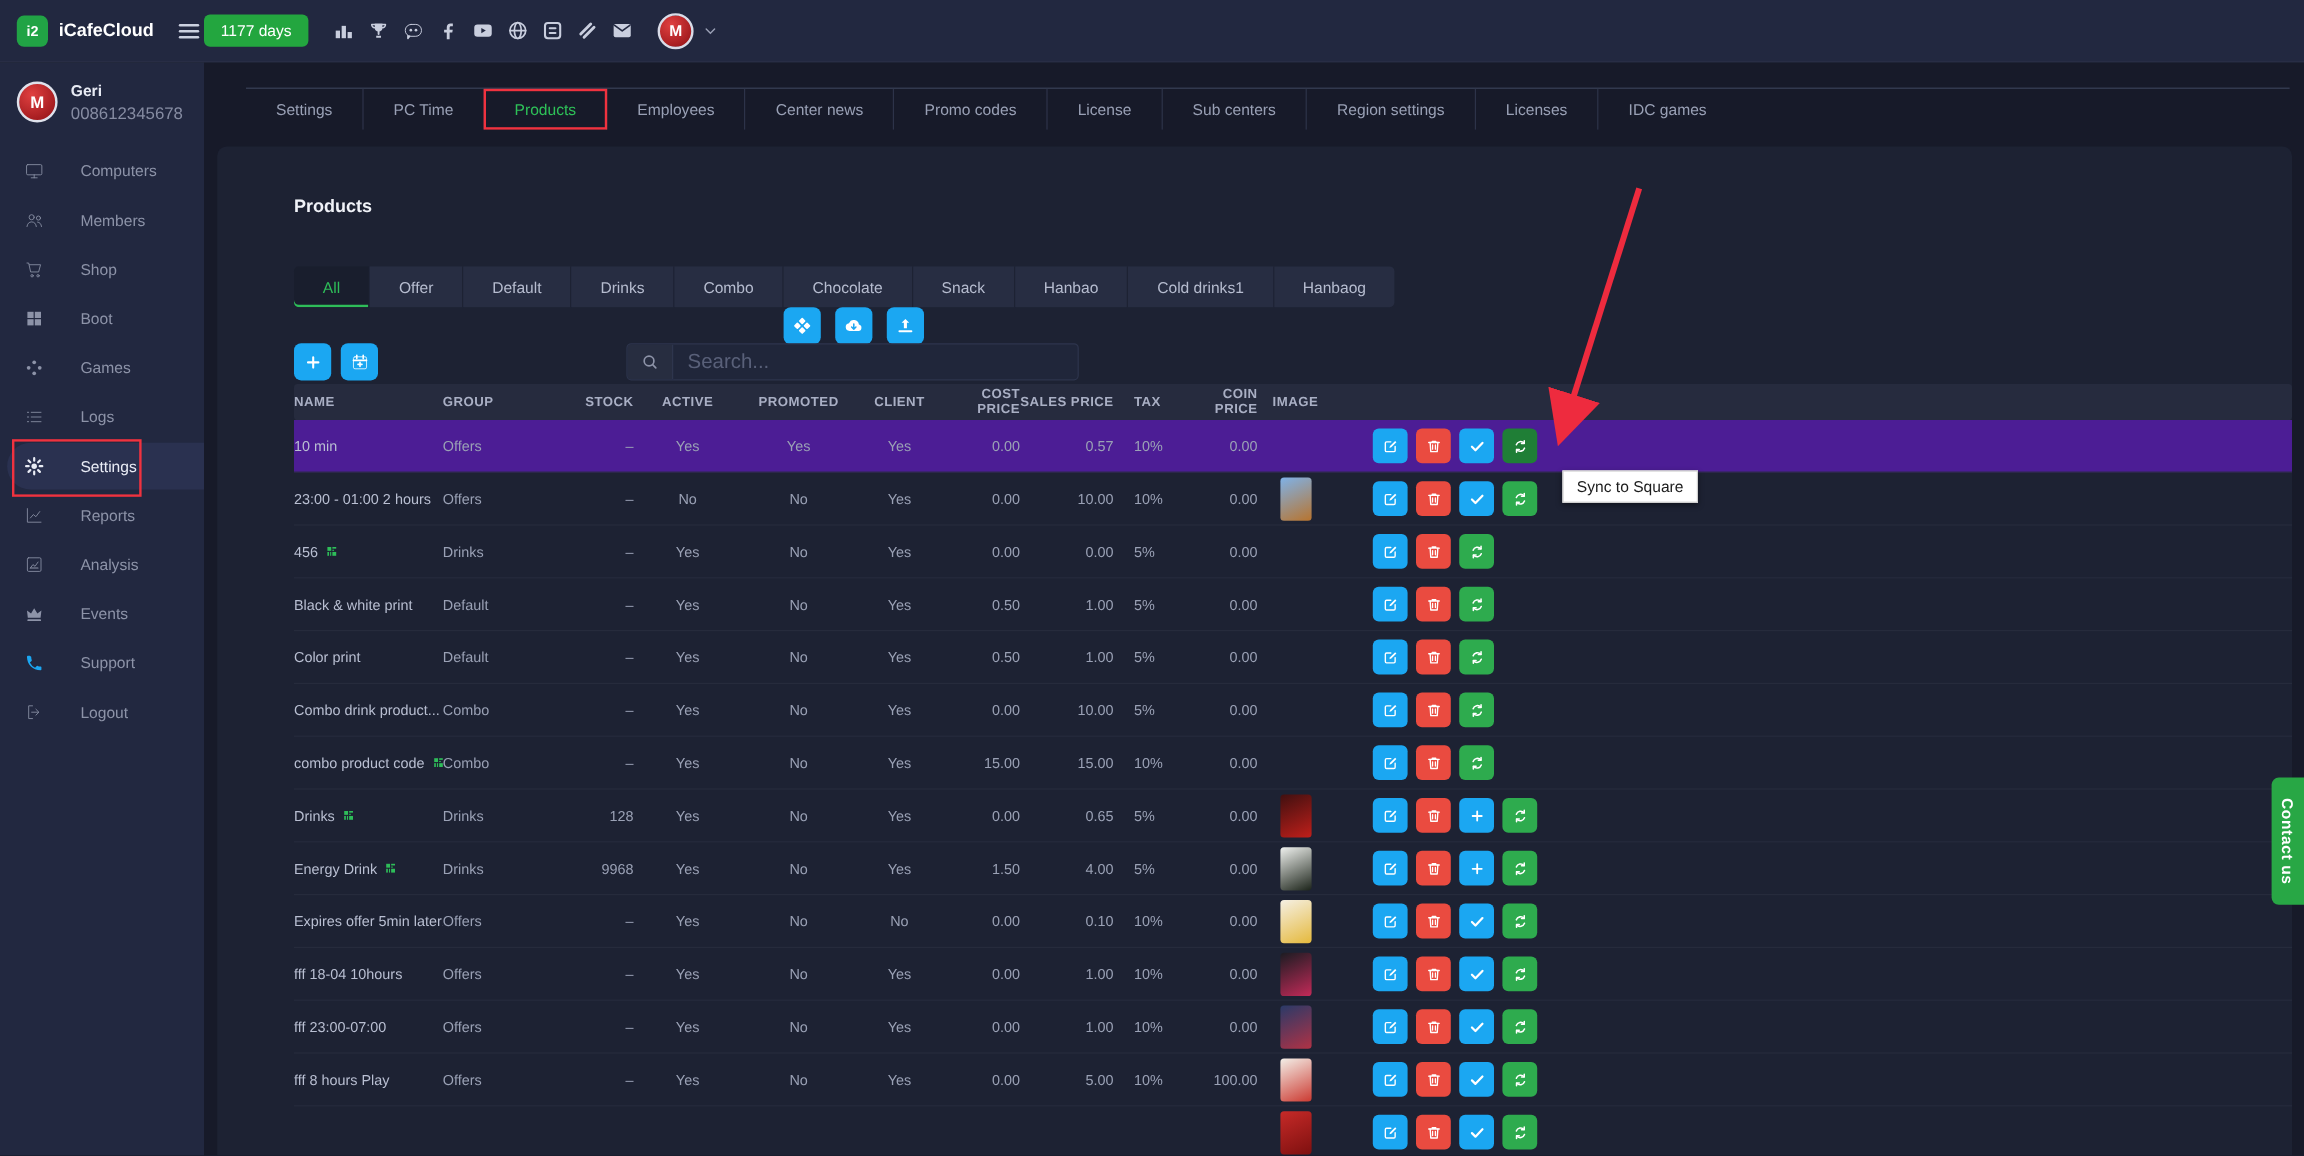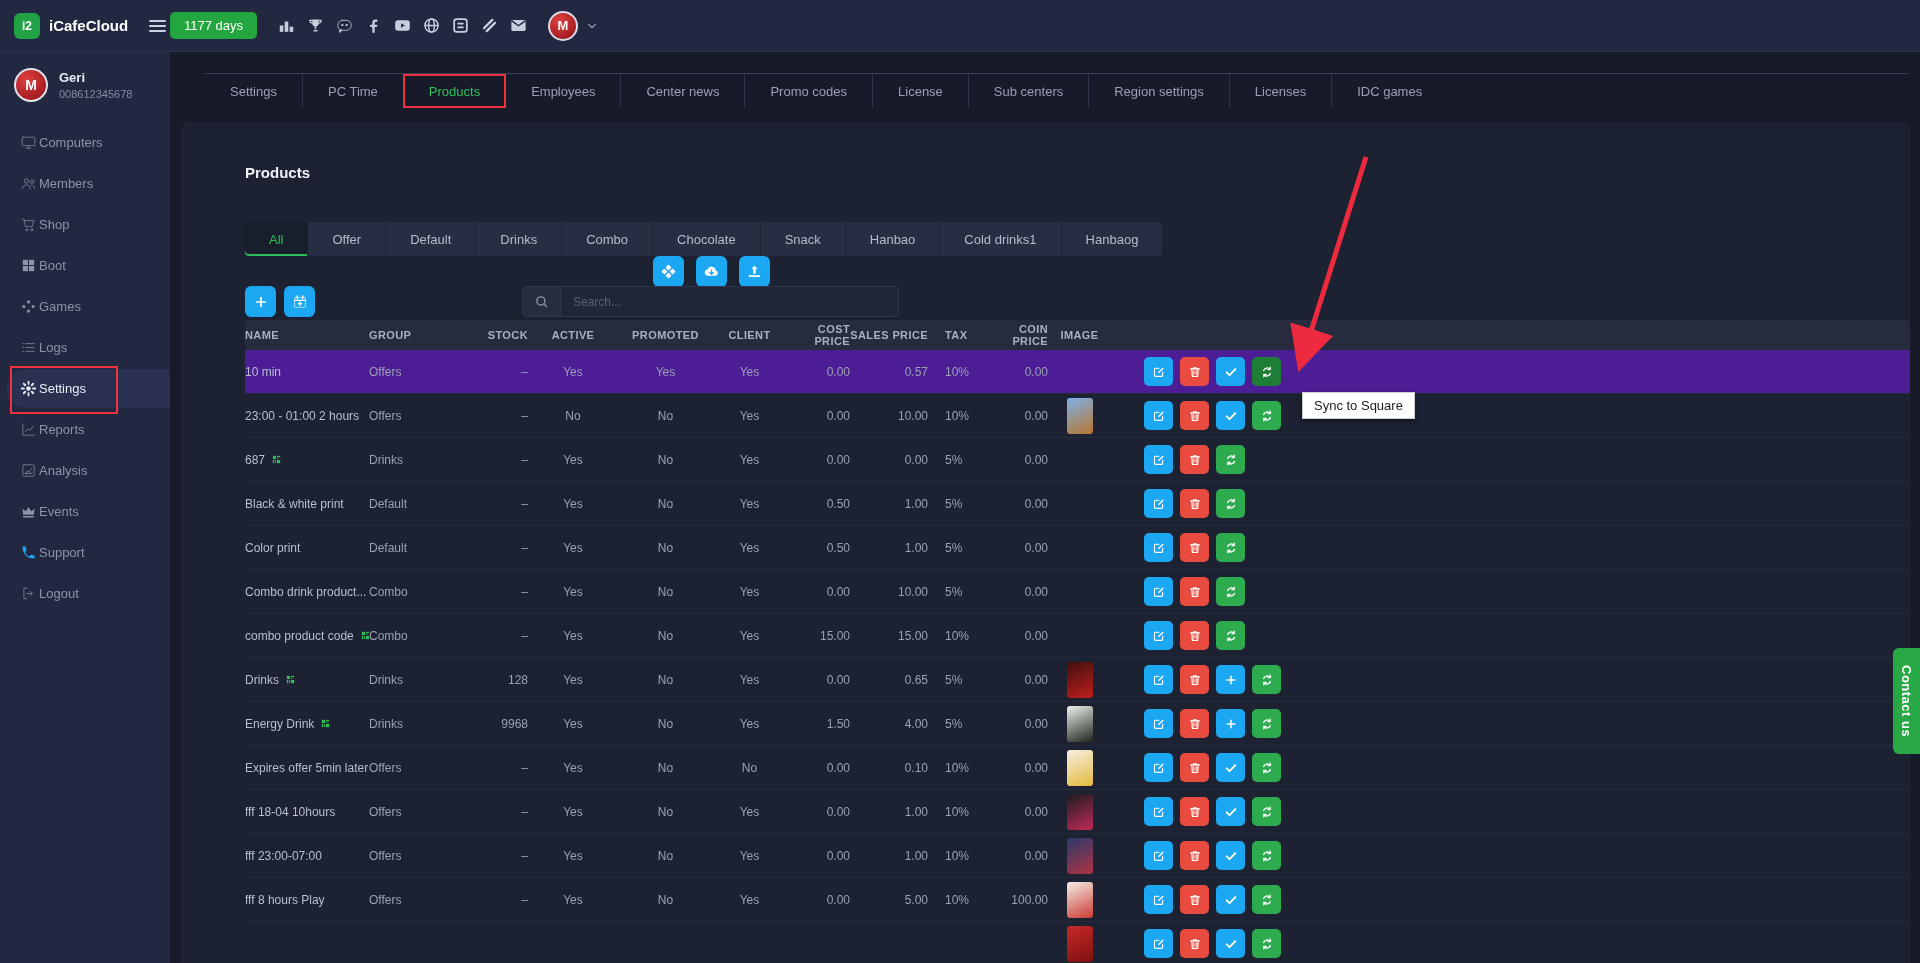--- a/index.html
+++ b/index.html
@@ -32,23 +32,23 @@
     display:flex;align-items:center;justify-content:center;}
   .caret{margin-left:7px;color:#9aa0b5;display:flex;cursor:pointer;}
   
   .sidebar{position:absolute;top:52px;left:0;width:170px;bottom:0;background:#222840;z-index:20;}
   .user{display:flex;align-items:center;gap:11px;padding:16px 10px 10px 14px;}
   .s-avatar{width:34px;height:34px;border-radius:50%;flex-shrink:0;
     background:radial-gradient(circle at 35% 30%, #e04040, #8f0f14);
     border:2px solid #dfe2ec;color:#fff;font-weight:bold;font-size:14px;
     display:flex;align-items:center;justify-content:center;}
   .u-name{color:#e8ebf4;font-size:13px;font-weight:bold;}
-  .u-id{color:#868ca2;font-size:11px;margin-top:3px;}
+  .u-id{color:#868ca2;font-size:14px;margin-top:3px;}
   .side-nav{margin-top:10px;}
-  .side-item{height:41px;display:flex;align-items:center;gap:2px;padding-left:20px;
+  .side-item{height:41px;display:flex;align-items:center;gap:30px;padding-left:20px;
     font-size:13px;color:#8d93a8;cursor:pointer;position:relative;}
   .side-icon{width:17px;display:flex;z-index:1;}
   .side-label{z-index:1;}
   .side-item.active{color:#e9ecf5;}
   .side-item.active::before{content:"";position:absolute;left:6px;right:0;top:1px;bottom:1px;
     background:#2a3150;border-radius:21px 0 0 21px;}
   .side-item.annotated::after{content:"";position:absolute;left:10px;top:-2px;width:104px;height:44px;
     border:2px solid #f0323f;pointer-events:none;z-index:2;}
   .side-icon.blue{color:#1ba7f2;}
   
@@ -73,21 +73,21 @@
   .chip-active{background:#191e2d;color:#2ebd59;box-shadow:inset 0 -2px 0 #2ebd59;}
   .hdr-btns{display:flex;gap:12px;margin-left:15px;}
   .sq-btn{width:31px;height:31px;border-radius:6px;background:#1ba7f2;color:#fff;border:none;
     display:flex;align-items:center;justify-content:center;cursor:pointer;}
   .toolbar{position:absolute;left:64px;top:164px;display:flex;gap:8px;align-items:center;}
   .search{margin-left:199px;width:377px;height:31px;display:flex;background:#20263a;
     border:1px solid #2e354d;border-radius:4px;overflow:hidden;}
   .s-ic{width:38px;background:#272d40;display:flex;align-items:center;justify-content:center;
     color:#8d93a8;border-right:1px solid #2e354d;}
   .search input{flex:1;background:transparent;border:none;color:#c6cbda;padding:0 12px;
-    font-size:12px;outline:none;font-family:"Liberation Sans", sans-serif;}
+    font-size:17px;outline:none;font-family:"Liberation Sans", sans-serif;}
   .search input::placeholder{color:#596079;}
   
   .table{position:absolute;left:64px;top:198px;width:1665px;}
   .thead{display:flex;height:30px;align-items:center;background:#262b3e;border-radius:3px;
     font-size:11px;font-weight:bold;letter-spacing:.4px;color:#a9afc4;}
   .trow{display:flex;height:44px;align-items:center;border-bottom:1px solid #262b3c;
     font-size:12px;color:#9aa1b5;}
   .trow.hl{background:#4c1d95;}
   .cell{flex-shrink:0;}
   .c-name{width:124px;display:flex;align-items:center;gap:6px;color:#b9bfd2;
@@ -519,21 +519,21 @@
             <button class="abtn b-sync">
               <svg width="14" height="14" viewBox="0 0 24 24" fill="none" stroke="currentColor" stroke-linecap="round" stroke-linejoin="round">
                 <path d="M6.2 9.5a6.5 6.5 0 0111-2.2M17.8 14.5a6.5 6.5 0 01-11 2.2" stroke-width="2.2"></path>
                 <path d="M17.5 3.8v3.9h-3.9M6.5 20.2v-3.9h3.9" stroke-width="2.2"></path>
               </svg>
             </button>
           </div>
         </div>
         <div class="trow">
           <div class="cell c-name">
-            <span>687</span>
+            <span>456</span>
             <span class="bc">
               <svg width="11" height="11" viewBox="0 0 24 24" fill="none" stroke="currentColor" stroke-linecap="round" stroke-linejoin="round">
                 <g fill="#2ebd59" stroke="none">
                   <rect x="4" y="4" width="7" height="7"></rect>
                   <rect x="13" y="4" width="7" height="3"></rect>
                   <rect x="13" y="9" width="3" height="2"></rect>
                   <rect x="4" y="13" width="3" height="7"></rect>
                   <rect x="9" y="13" width="2" height="7"></rect>
                   <rect x="13" y="13" width="7" height="7"></rect>
                 </g>

